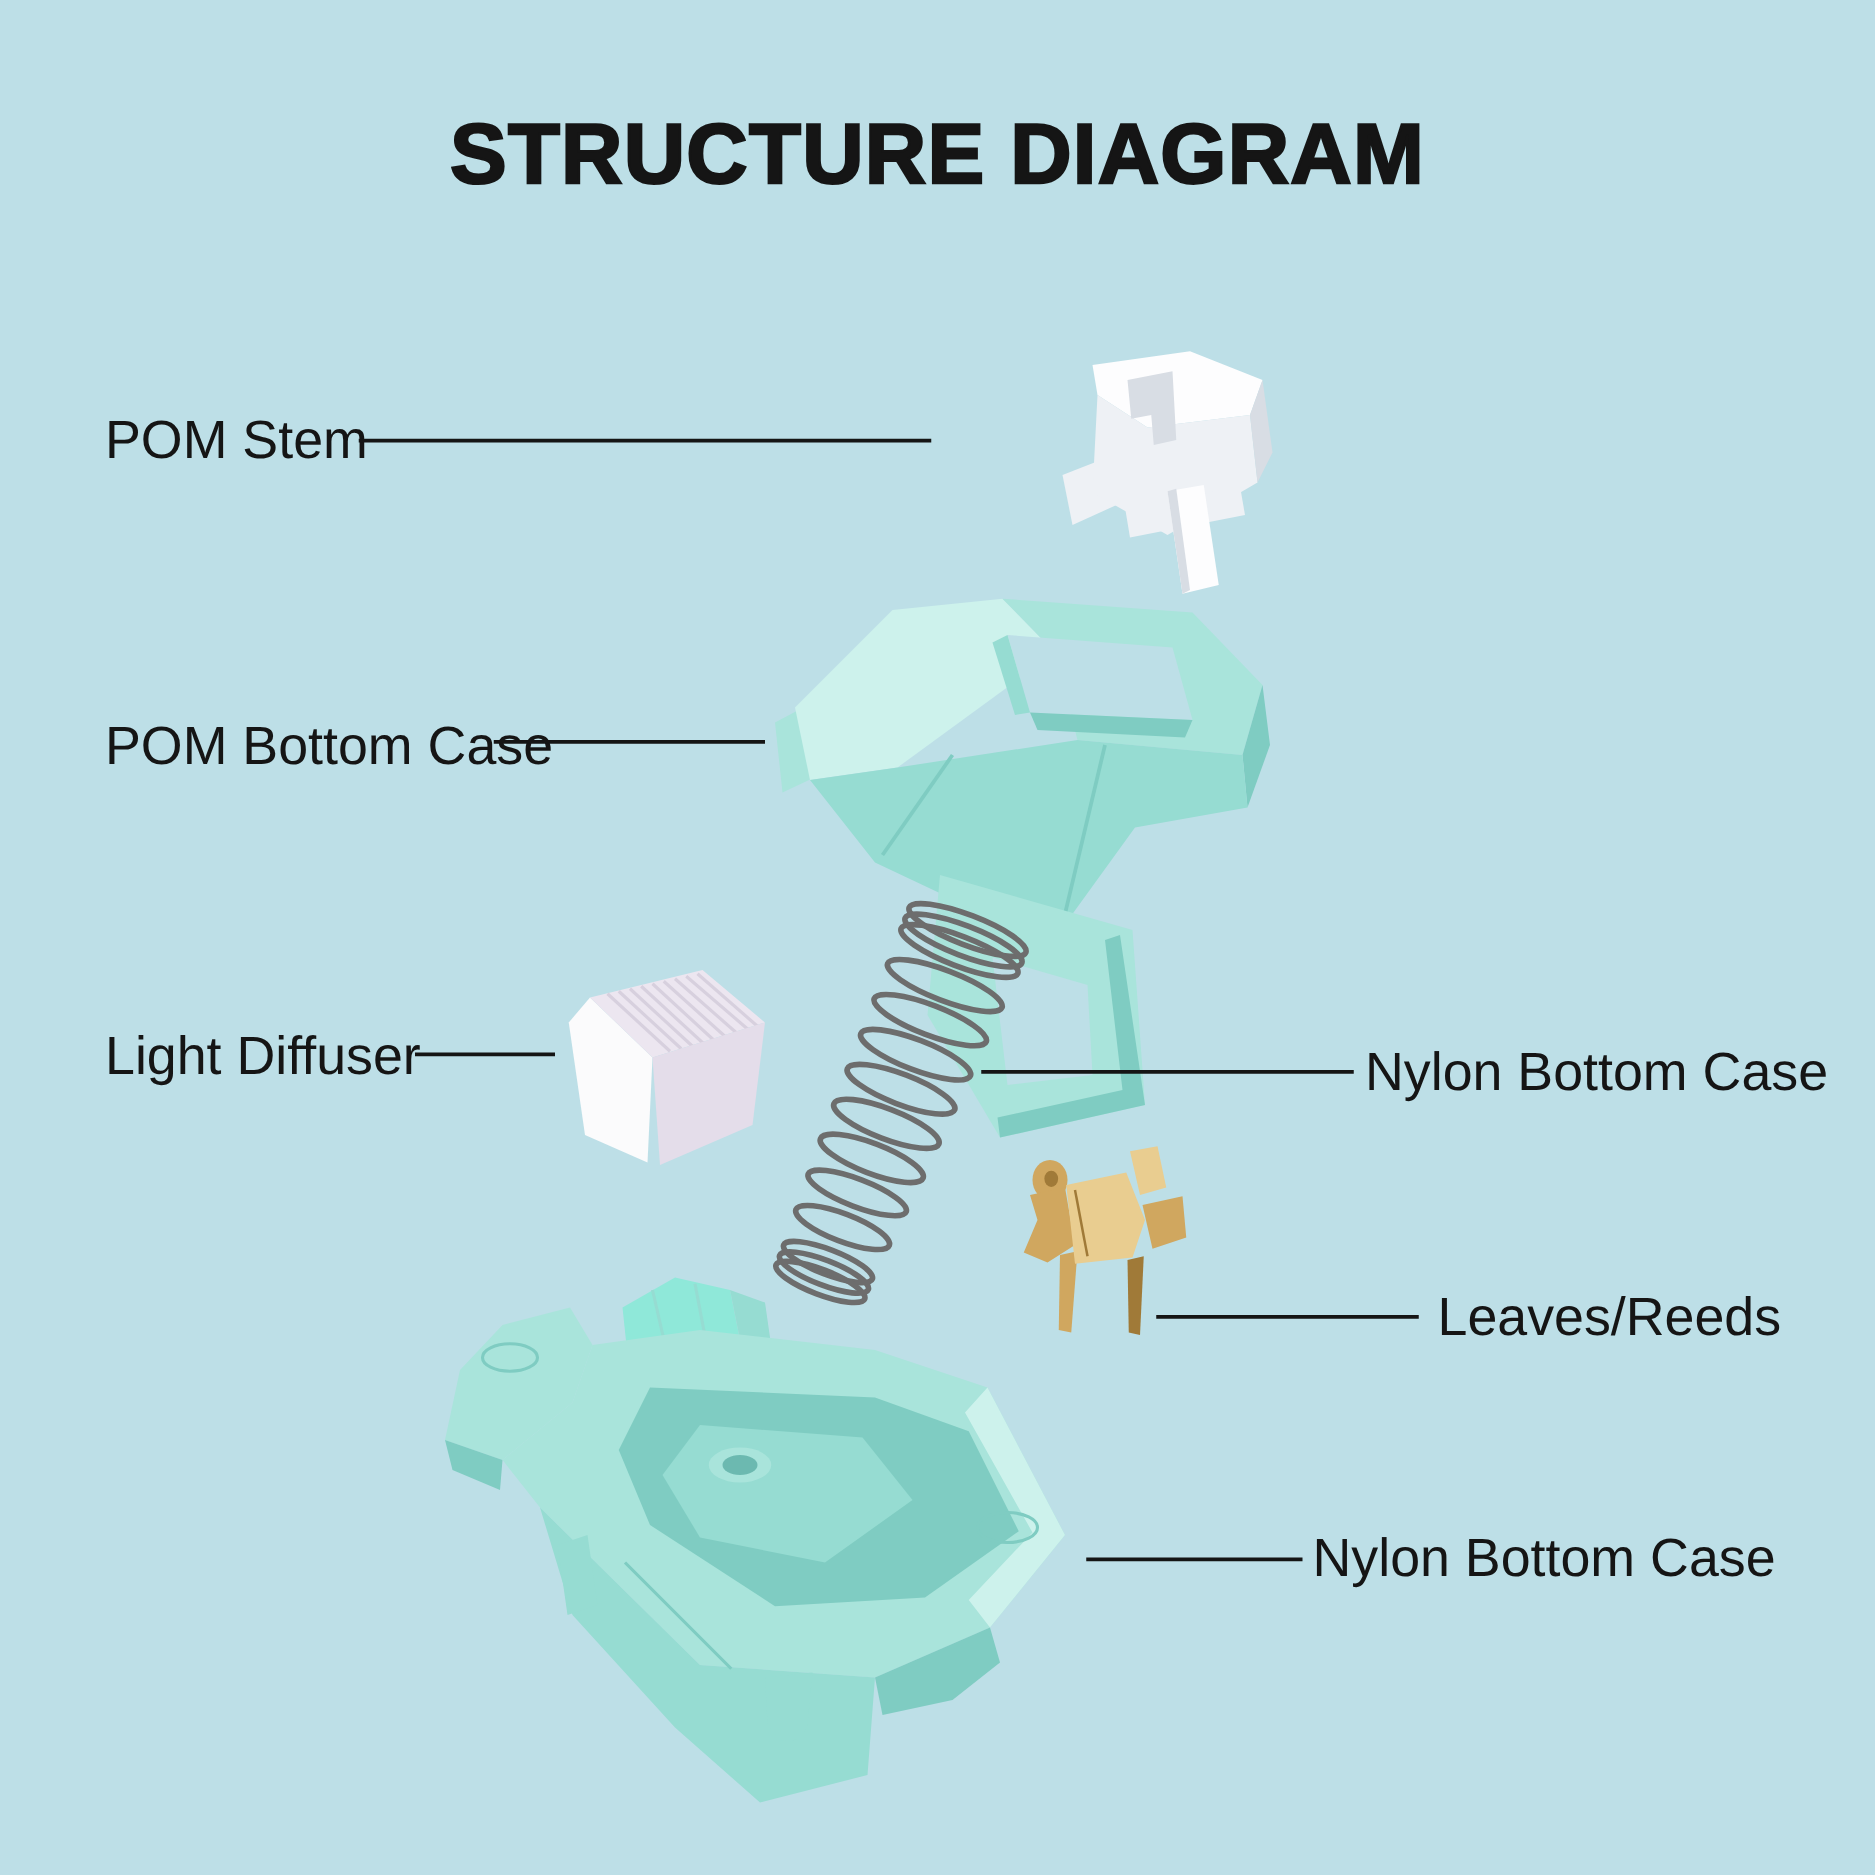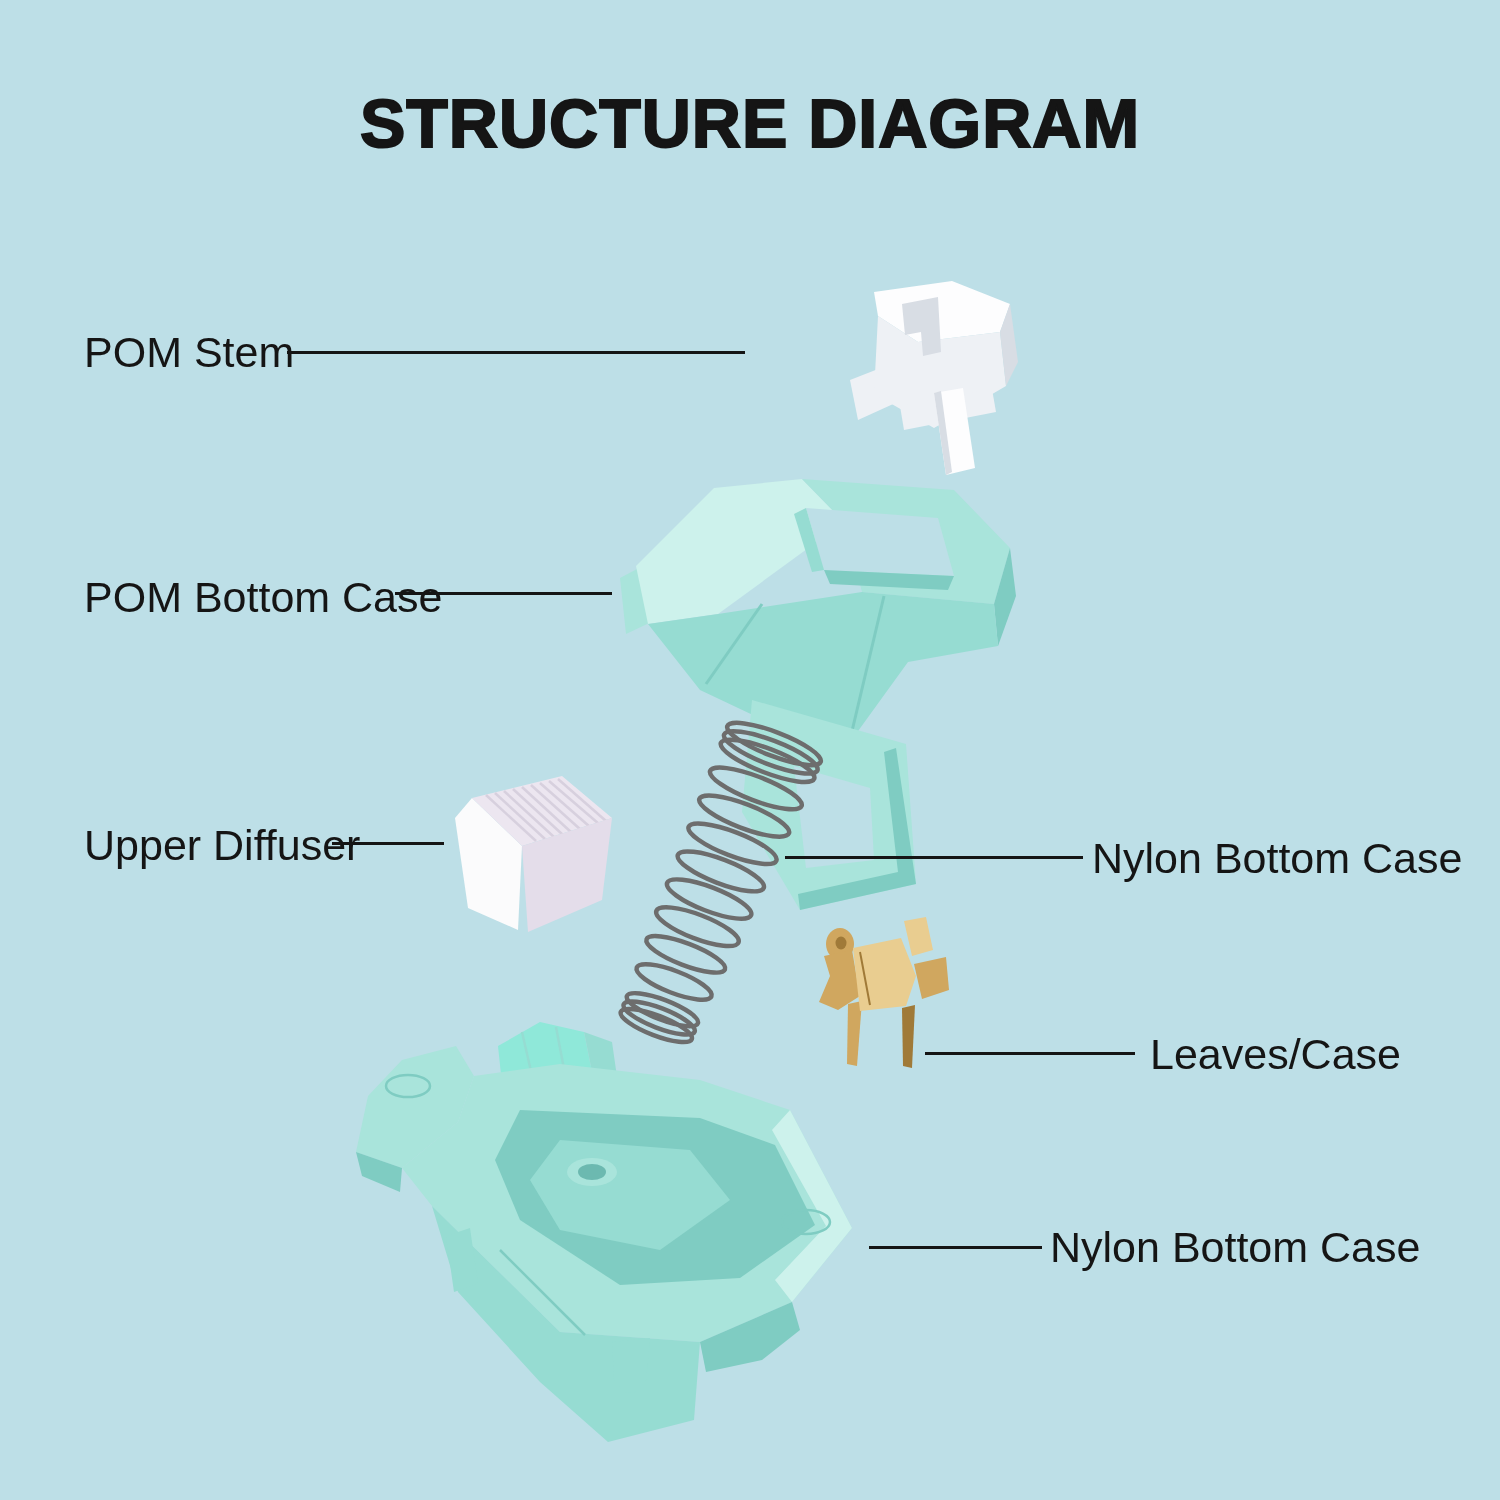--- a/index.html
+++ b/index.html
@@ -135,25 +135,25 @@
       <path d="M612,1342 L650,1338 L646,1380 Q640,1396 624,1392 L614,1380 Z" style="fill:var(--c-mint-mid)"></path>
     </g>
   </svg>
 
   <span class="callout-text" style="left:84px;top:326px">POM Stem</span>
   <div class="callout-line" style="left:287px;top:351px;width:458px"></div>
 
   <span class="callout-text" style="left:84px;top:571px">POM Bottom Case</span>
   <div class="callout-line" style="left:395px;top:592px;width:217px"></div>
 
-  <span class="callout-text" style="left:84px;top:819px">Upper Diffuser</span>
+  <span class="callout-text" style="left:84px;top:819px">Light Diffuser</span>
   <div class="callout-line" style="left:332px;top:842px;width:112px"></div>
 
   <span class="callout-text" style="left:1092px;top:832px">Nylon Bottom Case</span>
   <div class="callout-line" style="left:785px;top:856px;width:298px"></div>
 
-  <span class="callout-text" style="left:1150px;top:1028px">Leaves/Case</span>
+  <span class="callout-text" style="left:1150px;top:1028px">Leaves/Reeds</span>
   <div class="callout-line" style="left:925px;top:1052px;width:210px"></div>
 
   <span class="callout-text" style="left:1050px;top:1221px">Nylon Bottom Case</span>
   <div class="callout-line" style="left:869px;top:1246px;width:173px"></div>
 
 </div>
 
 </body></html>

